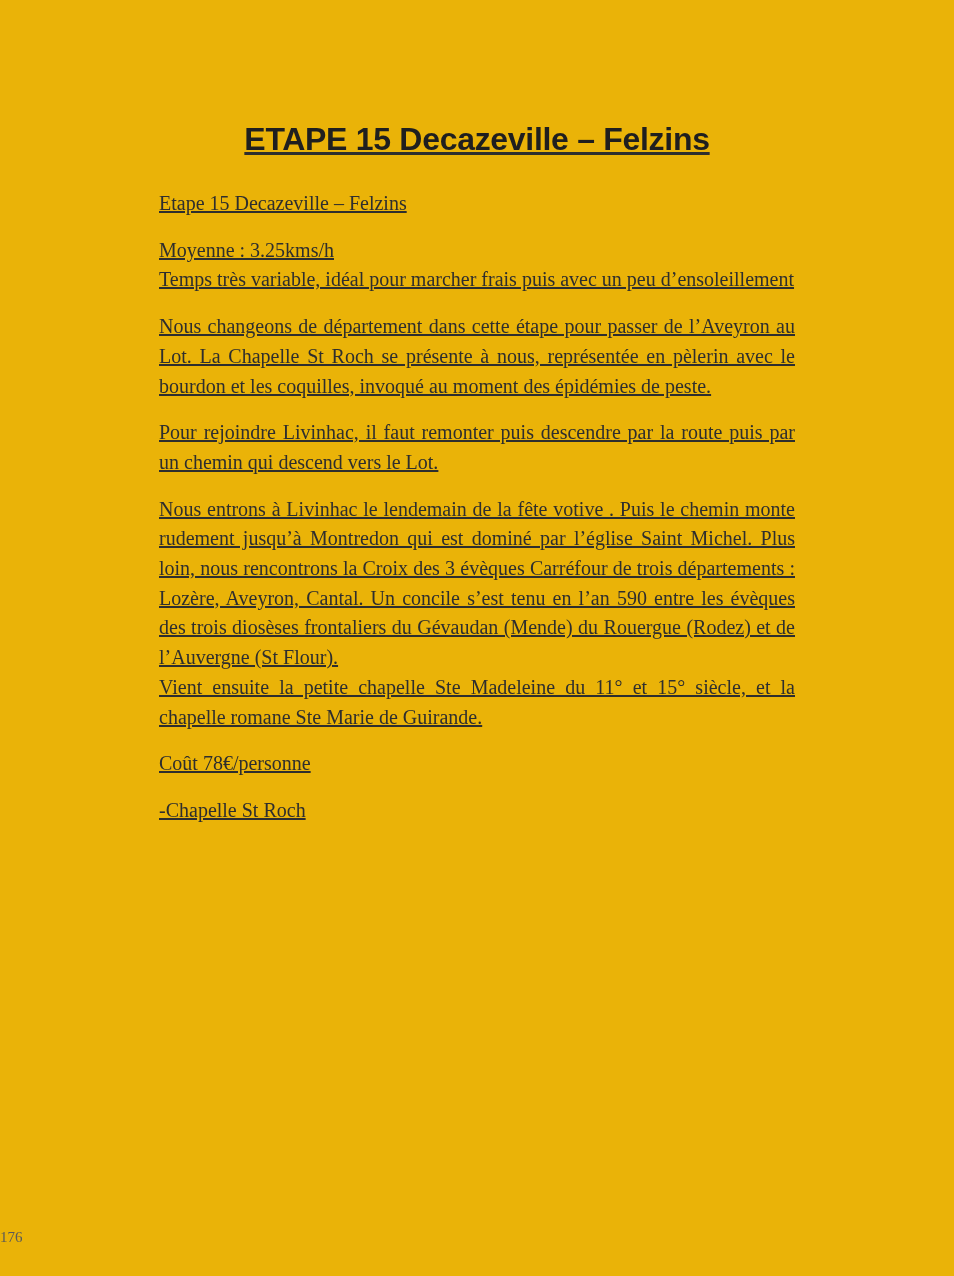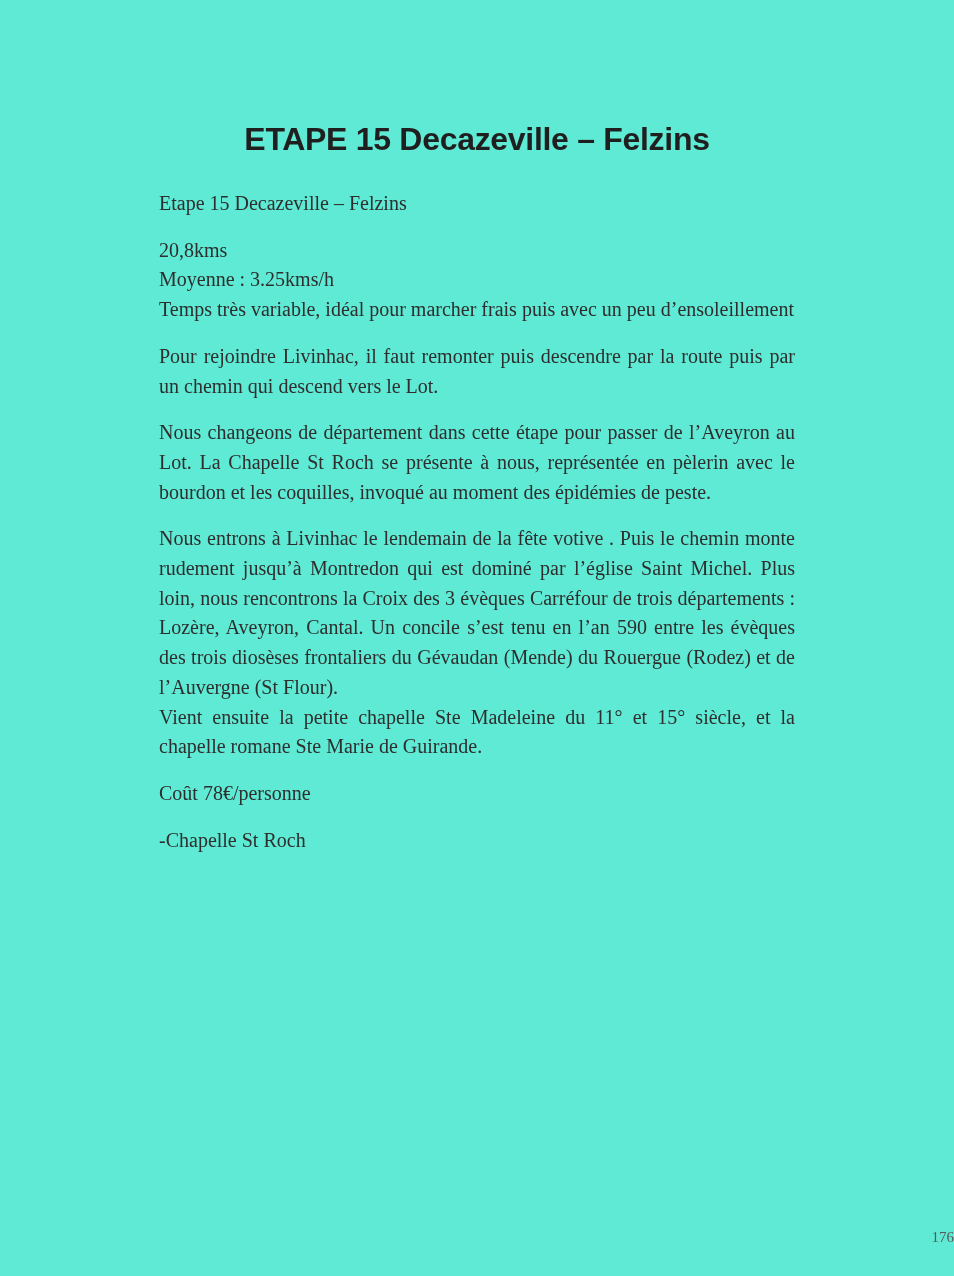--- a/index.html
+++ b/index.html
@@ -4,25 +4,26 @@
 <style>
   html, body {
     margin: 0;
     padding: 0;
     background: #ffffff;
   }
   .page {
     position: relative;
     width: 954px;
     height: 1276px;
-    background: #5eead4;
+    background: #eab308;
     overflow: hidden;
     box-sizing: border-box;
     font-family: "Liberation Serif", serif;
     color: #2e2e2e;
+    text-decoration: underline;
   }
   .doc-title {
     margin: 0;
     padding-top: 119px;
     text-align: center;
     font-family: "Liberation Sans", sans-serif;
     font-weight: 700;
     font-size: 32px;
     line-height: 40px;
     letter-spacing: -0.3px;
@@ -43,46 +44,45 @@
   }
   .line {
     text-align: justify;
     text-justify: inter-word;
   }
   .page-footer {
     position: absolute;
     bottom: 30px;
     left: 0;
     width: 100%;
-    text-align: right;
+    text-align: left;
     font-size: 15px;
     color: #595959;
   }
 </style>
 </head>
 <body>
 
 <div class="page">
 
   <h1 class="doc-title">ETAPE 15 Decazeville – Felzins</h1>
 
   <div class="document-body">
       <div class="block">
         <div class="line">Etape 15 Decazeville – Felzins</div>
       </div>
       <div class="block">
-        <div class="line">20,8kms</div>
         <div class="line">Moyenne : 3.25kms/h</div>
         <div class="line">Temps très variable, idéal pour marcher frais puis avec un peu d’ensoleillement</div>
       </div>
       <div class="block">
-        <div class="line">Pour rejoindre Livinhac, il faut remonter puis descendre par la route puis par un chemin qui descend vers le Lot.</div>
+        <div class="line">Nous changeons de département dans cette étape pour passer de l’Aveyron au Lot. La Chapelle St Roch se présente à nous, représentée en pèlerin avec le bourdon et les coquilles, invoqué au moment des épidémies de peste.</div>
       </div>
       <div class="block">
-        <div class="line">Nous changeons de département dans cette étape pour passer de l’Aveyron au Lot. La Chapelle St Roch se présente à nous, représentée en pèlerin avec le bourdon et les coquilles, invoqué au moment des épidémies de peste.</div>
+        <div class="line">Pour rejoindre Livinhac, il faut remonter puis descendre par la route puis par un chemin qui descend vers le Lot.</div>
       </div>
       <div class="block">
         <div class="line">Nous entrons à Livinhac le lendemain de la fête votive . Puis le chemin monte rudement jusqu’à Montredon qui est dominé par l’église Saint Michel. Plus loin, nous rencontrons la Croix des 3 évèques Carréfour de trois départements : Lozère, Aveyron, Cantal. Un concile s’est tenu en l’an 590 entre les évèques des trois diosèses frontaliers du Gévaudan (Mende) du Rouergue (Rodez) et de l’Auvergne (St Flour).</div>
         <div class="line">Vient ensuite la petite chapelle Ste Madeleine du 11° et 15° siècle, et la chapelle romane Ste Marie de Guirande.</div>
       </div>
       <div class="block">
         <div class="line">Coût 78€/personne</div>
       </div>
       <div class="block">
         <div class="line">-Chapelle St Roch</div>

